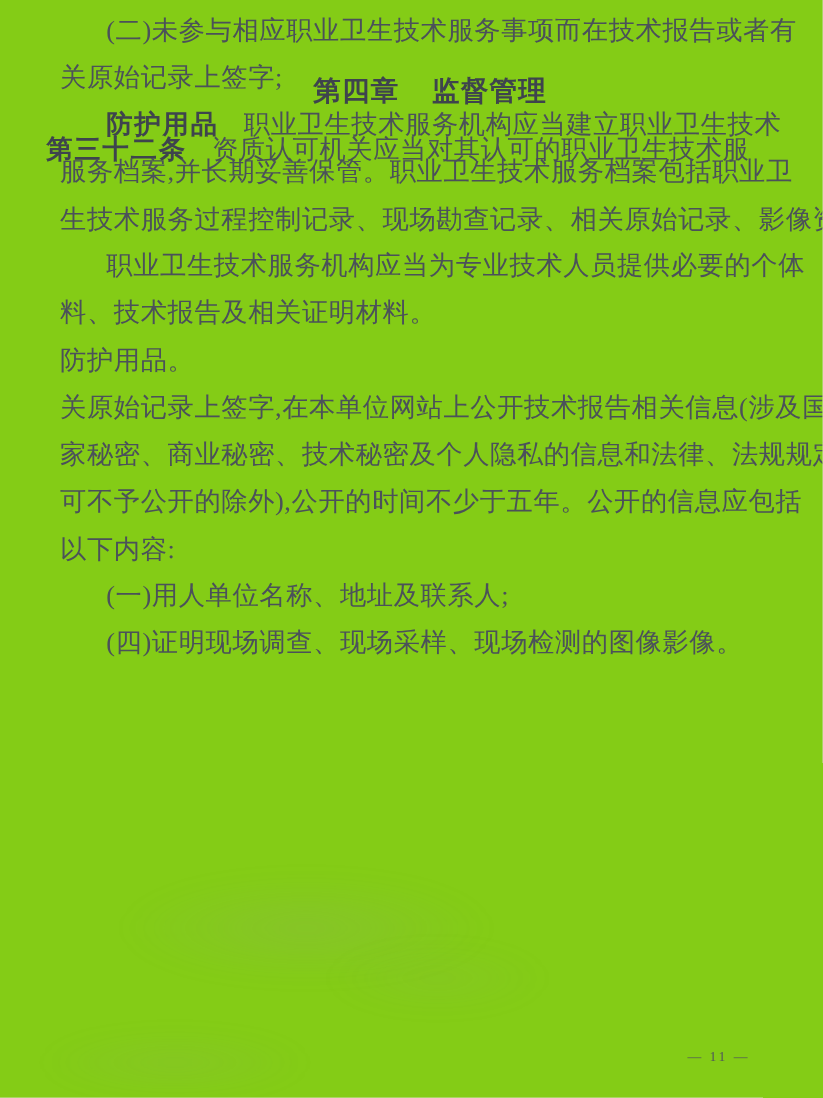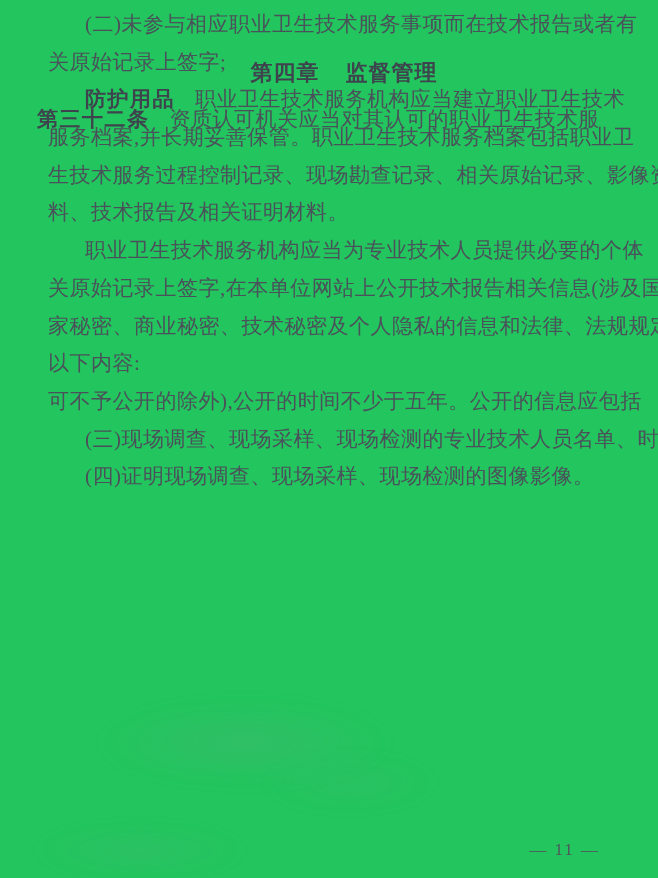--- a/index.html
+++ b/index.html
@@ -3,21 +3,21 @@
 <meta charset="utf-8">
 <style>
   html, body { margin: 0; padding: 0; }
   body { background: #e8e8e8; }
 
   .page {
     position: relative;
     width: 658px;
     height: 878px;
     margin: 0 auto;
-    background: #22c55e;
+    background: #84cc16;
     overflow: hidden;
     font-family: "Liberation Serif", "DejaVu Serif", serif;
   }
 
   .doc-body {
     position: absolute;
     left: 48px;
     top: 6px;
     width: 566px;
   }
@@ -55,21 +55,21 @@
   .chapter .headgap { display: inline-block; width: 26px; }
 
   .closing {
     margin-top: 13px;
   }
 
   .page-number {
     position: absolute;
     top: 840px;
     right: 58px;
-    font-size: 17px;
+    font-size: 11px;
     letter-spacing: 2px;
     color: #50555c;
     white-space: nowrap;
   }
 
   
   .smudge {
     position: absolute;
     border-radius: 50%;
     filter: blur(9px);
@@ -93,27 +93,28 @@
 
 <div class="page">
 
   <div class="doc-body">
 
   <div class="line indent"><span>(二)未参与相应职业卫生技术服务事项而在技术报告或者有</span></div>
       <div class="line"><span>关原始记录上签字;</span></div>
       <div class="line indent"><span class="term">防护用品</span><span class="termgap"></span><span>职业卫生技术服务机构应当建立职业卫生技术</span></div>
       <div class="line"><span>服务档案,并长期妥善保管。职业卫生技术服务档案包括职业卫</span></div>
       <div class="line"><span>生技术服务过程控制记录、现场勘查记录、相关原始记录、影像资</span></div>
+      <div class="line indent"><span>职业卫生技术服务机构应当为专业技术人员提供必要的个体</span></div>
       <div class="line"><span>料、技术报告及相关证明材料。</span></div>
-      <div class="line indent"><span>职业卫生技术服务机构应当为专业技术人员提供必要的个体</span></div>
+      <div class="line"><span>防护用品。</span></div>
       <div class="line"><span>关原始记录上签字,在本单位网站上公开技术报告相关信息(涉及国</span></div>
       <div class="line"><span>家秘密、商业秘密、技术秘密及个人隐私的信息和法律、法规规定</span></div>
+      <div class="line"><span>可不予公开的除外),公开的时间不少于五年。公开的信息应包括</span></div>
       <div class="line"><span>以下内容:</span></div>
-      <div class="line"><span>可不予公开的除外),公开的时间不少于五年。公开的信息应包括</span></div>
-      <div class="line indent"><span>(三)现场调查、现场采样、现场检测的专业技术人员名单、时</span></div>
+      <div class="line indent"><span>(一)用人单位名称、地址及联系人;</span></div>
       <div class="line indent"><span>(四)证明现场调查、现场采样、现场检测的图像影像。</span></div>
     </div>
 
   <div class="chapter">
     <span>第四章</span><span class="headgap"></span><span>监督管理</span>
   </div>
 
   <div class="line indent closing">
     <span class="term">第三十二条</span><span class="termgap"></span><span>资质认可机关应当对其认可的职业卫生技术服</span>
   </div>

